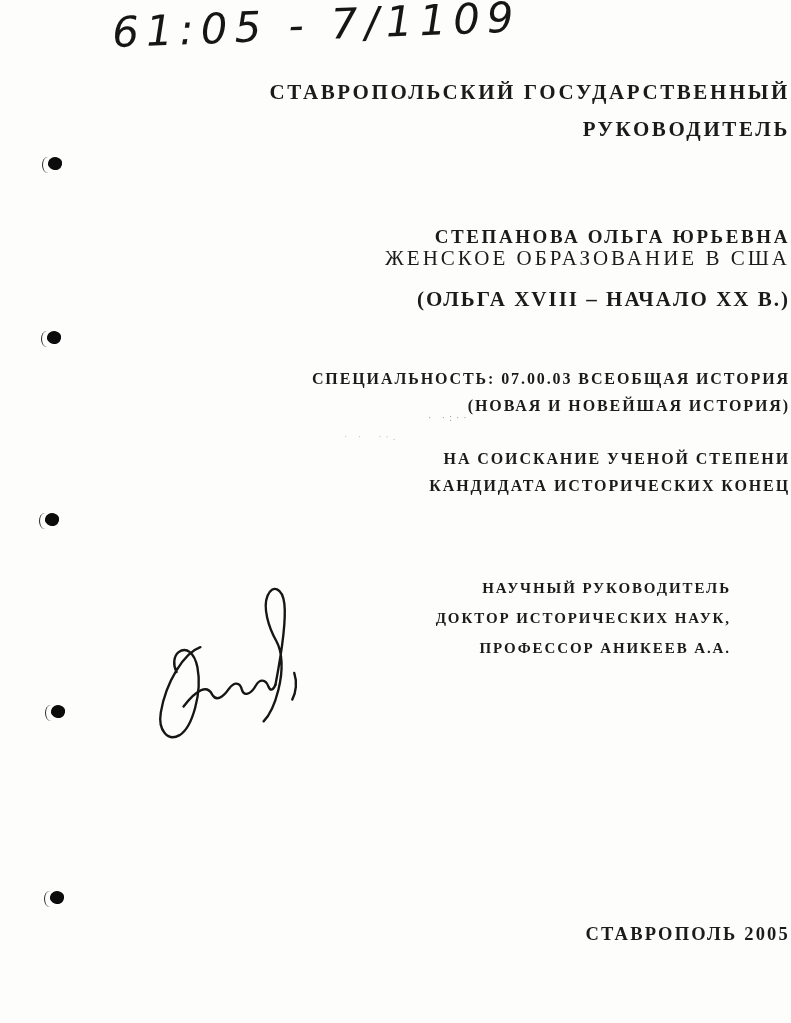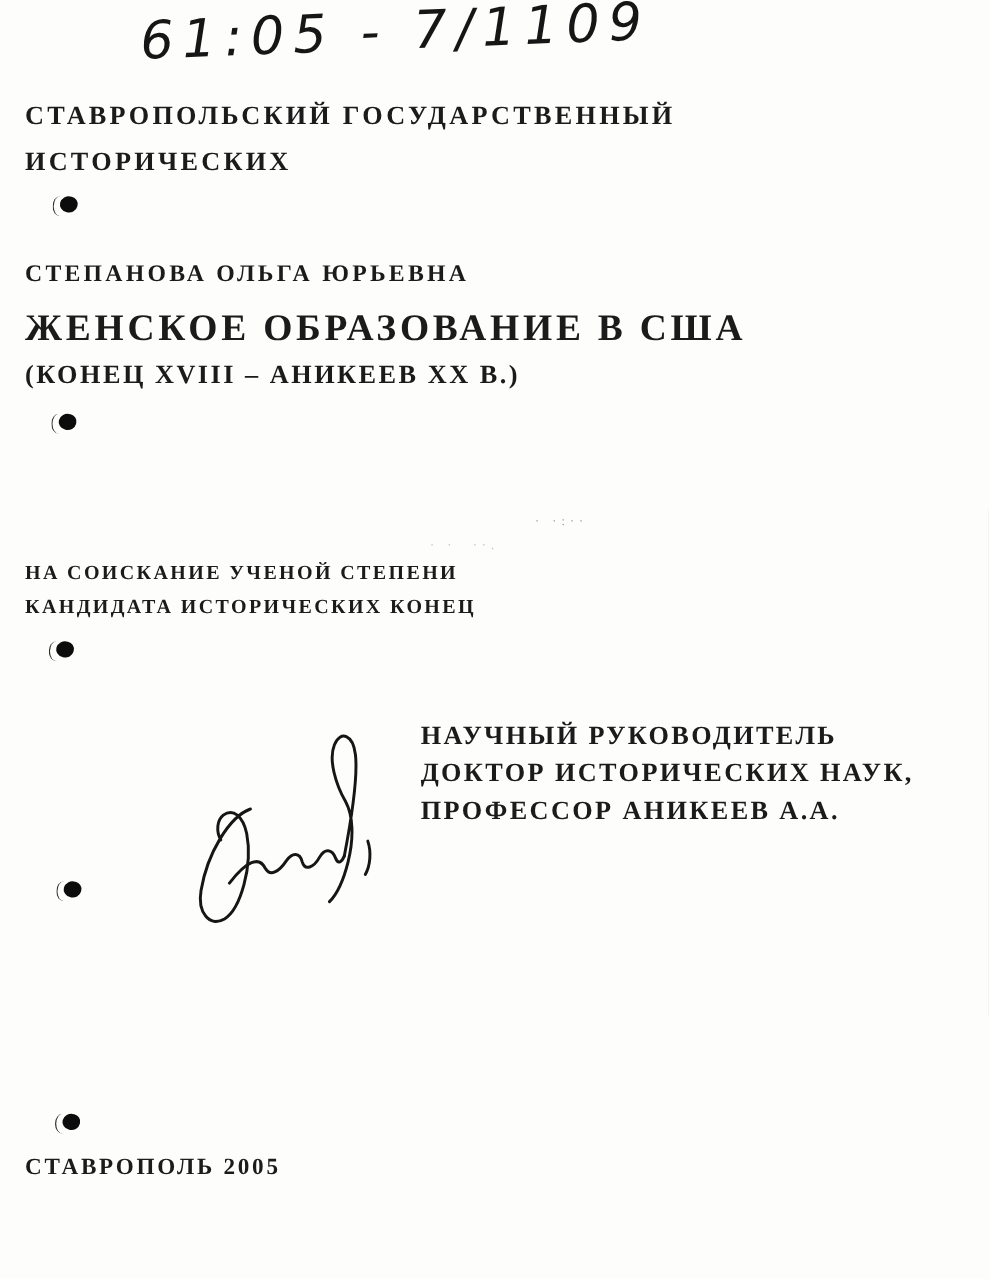--- a/index.html
+++ b/index.html
@@ -6,21 +6,21 @@
   .page {
     position: relative;
     width: 791px; height: 1023px;
     margin: 0 auto;
     background: #fdfdfc;
     overflow: hidden;
     color: #1b1b1b;
     font-family: "Liberation Serif", "DejaVu Serif", serif;
   }
   .abs { position: absolute; }
-  .ctr { left: 20px; width: 770px; text-align: left; }
+  .ctr { left: 20px; width: 770px; text-align: right; }
 
   .shelf-mark {
     left: 112px; top: 0px; width: 420px;
     font-family: "DejaVu Sans", sans-serif;
     font-style: italic; font-weight: 400;
     font-size: 42px; letter-spacing: 7px;
     color: #161616;
     transform: rotate(-2.2deg);
     white-space: nowrap;
   }
@@ -30,31 +30,31 @@
     font-weight: bold; font-size: 21px;
     letter-spacing: 2.6px; line-height: 37px;
   }
 
   .note {
     top: 147px; right: 71px;
     font-weight: bold; font-style: italic;
     font-size: 20px; letter-spacing: 1.2px;
   }
 
-  .author  { top: 209px; font-weight: bold; font-size: 19px;  letter-spacing: 2.6px; }
-  .title   { top: 246px; font-weight: bold; font-size: 30px;  letter-spacing: 3px; }
+  .author  { top: 226px; font-weight: bold; font-size: 19px;  letter-spacing: 2.6px; }
+  .title   { top: 246px; font-weight: normal; font-size: 21px;  letter-spacing: 3px; }
   .period  { top: 287px; font-weight: bold; font-size: 21px;  letter-spacing: 2px; }
 
   .spec    { top: 365px; font-weight: bold; font-size: 16px;  letter-spacing: 1.9px; line-height: 27px; }
   .degree  { top: 446px; font-weight: bold; font-size: 16px;  letter-spacing: 1.9px; line-height: 26.5px; }
 
   .superv  {
     top: 573px; right: 60px;
-    text-align: left;
-    font-weight: bold; font-size: 21px;
+    text-align: right;
+    font-weight: bold; font-size: 15px;
     letter-spacing: 1.9px; line-height: 30px;
   }
 
   .footer  { top: 924px; font-weight: bold; font-size: 18.5px; letter-spacing: 2.2px; }
 
   
   .punch { position: absolute; width: 24px; height: 24px; }
   .punch .arc {
     position: absolute; left: 0; top: 3px; width: 11px; height: 16px;
     border-left: 1.7px solid #2b2b2b; border-radius: 50%;
@@ -79,28 +79,32 @@
 </style>
 </head>
 <body>
 
 <div class="page">
 
   <div class="abs shelf-mark">61:05 - 7/1109</div>
 
   <div class="abs ctr univ">
     <div>СТАВРОПОЛЬСКИЙ ГОСУДАРСТВЕННЫЙ</div>
-    <div>ИСТОРИЧЕСКИХ</div>
+    <div>РУКОВОДИТЕЛЬ</div>
   </div>
 
 
   <div class="abs ctr author">СТЕПАНОВА ОЛЬГА ЮРЬЕВНА</div>
   <div class="abs ctr title">ЖЕНСКОЕ ОБРАЗОВАНИЕ В США</div>
-  <div class="abs ctr period">(КОНЕЦ XVIII – АНИКЕЕВ XX В.)</div>
+  <div class="abs ctr period">(ОЛЬГА XVIII – НАЧАЛО XX В.)</div>
 
+  <div class="abs ctr spec">
+    <div>СПЕЦИАЛЬНОСТЬ: 07.00.03 ВСЕОБЩАЯ ИСТОРИЯ</div>
+    <div>(НОВАЯ И НОВЕЙШАЯ ИСТОРИЯ)</div>
+  </div>
 
   <div class="smudge" style="left:428px; top:412px;">·&nbsp;·:··</div>
   <div class="smudge s2" style="left:344px; top:431px;">·&nbsp;·&nbsp;&nbsp;··.</div>
 
   <div class="abs ctr degree">
     <div>НА СОИСКАНИЕ УЧЕНОЙ СТЕПЕНИ</div>
     <div>КАНДИДАТА ИСТОРИЧЕСКИХ КОНЕЦ</div>
   </div>
 
   <div class="abs superv">

